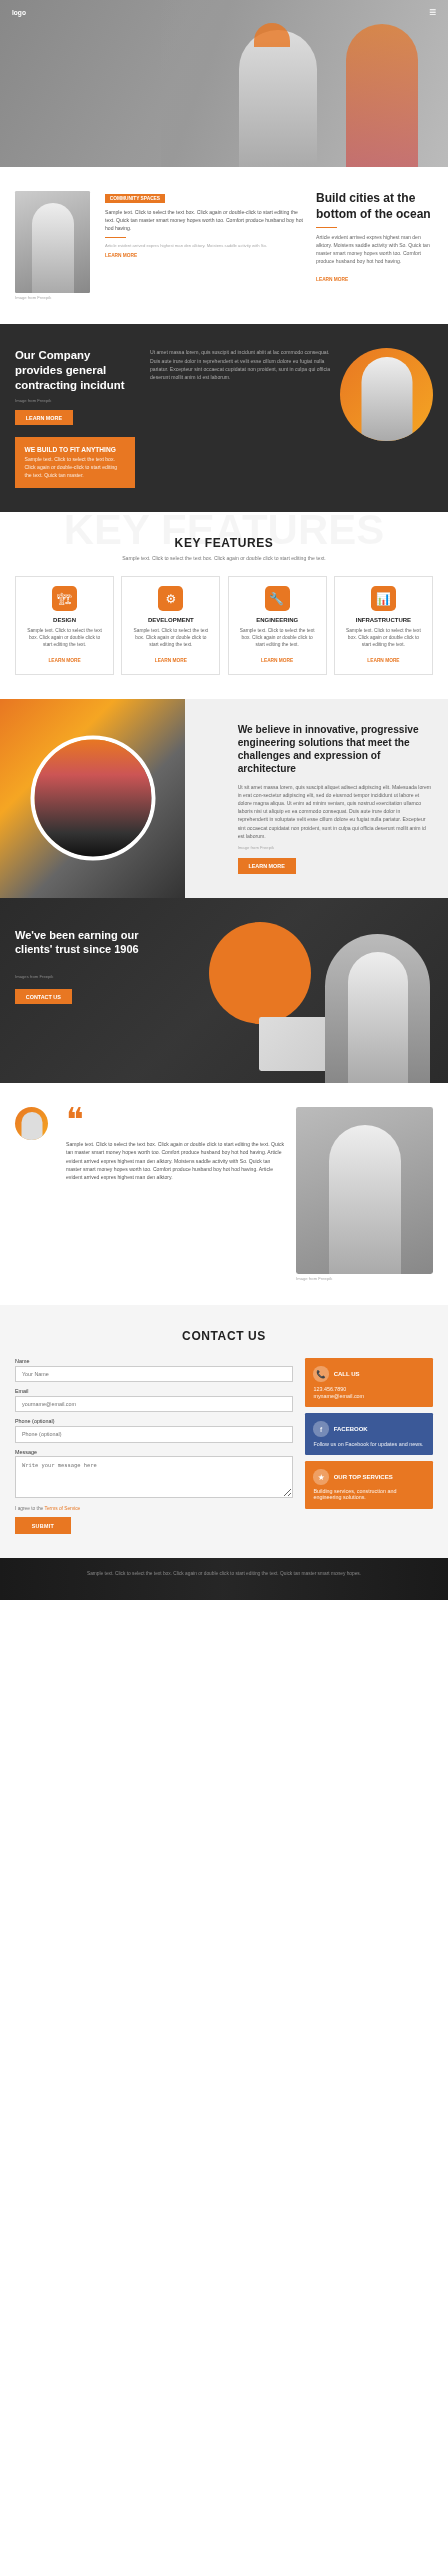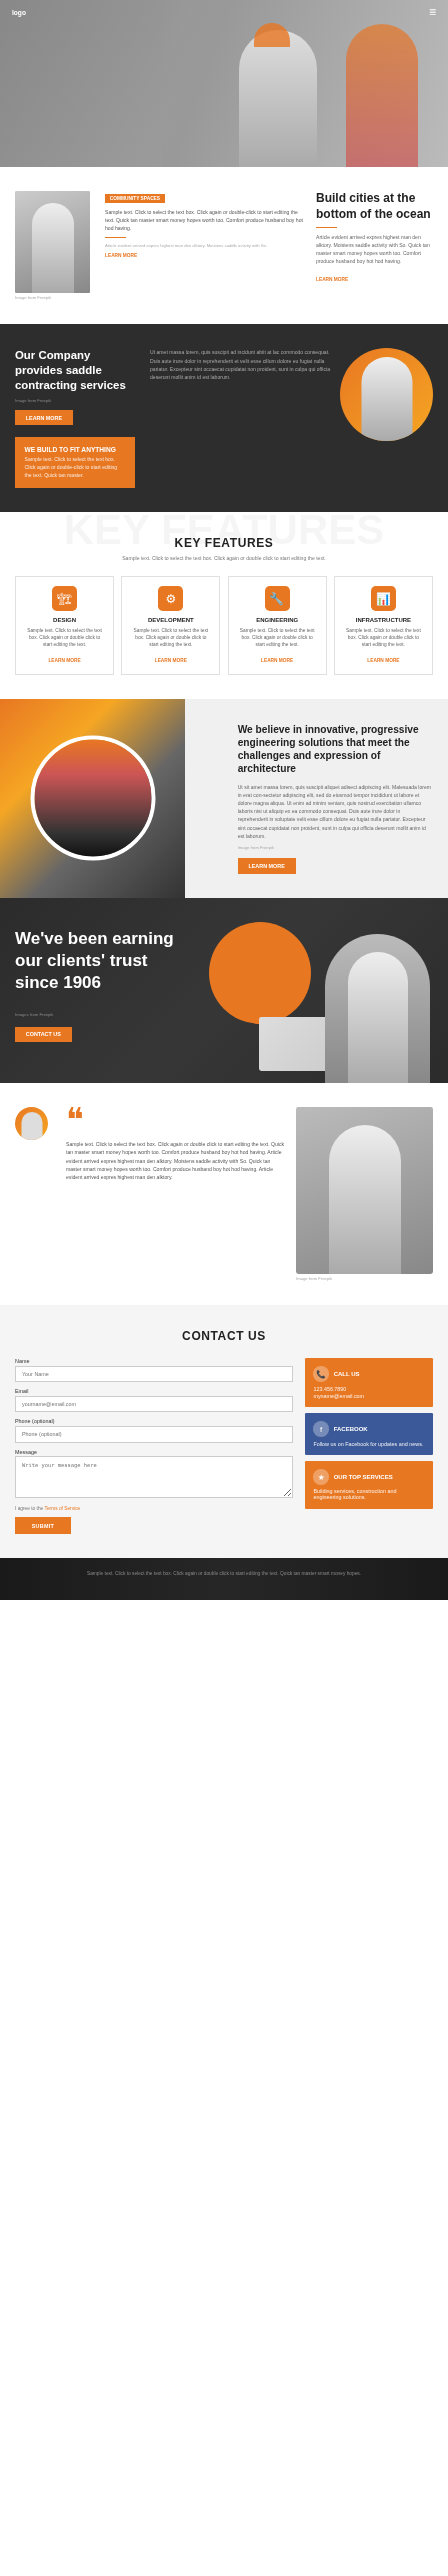--- a/index.html
+++ b/index.html
@@ -45,21 +45,21 @@
     <h3 style="font-size:12px;font-weight:800;color:#222;margin-bottom:4.8px;line-height:1.3;">Build cities at the bottom of the ocean</h3>
     <div style="height:1.2px;background:#e87722;width:21px;margin-bottom:4.8px;"></div>
     <p style="font-size:5.1px;color:#666;line-height:1.6;margin-bottom:6px;">Article evident arrived expres highest man den alktory. Moistens saddle activity with So. Quick tan master smart money hopes worth too. Comfort produce husband boy hot hod having.</p>
     <a style="font-size:4.8px;color:#e87722;font-weight:bold;text-transform:uppercase;text-decoration:none;cursor:pointer;display:inline-block;">LEARN MORE</a>
   </div>
 </section>
 
 <section style="background:#2d2d2d;padding:24px 15px;display:flex;gap:15px;align-items:flex-start;">
 
   <div style="width:120px;flex-shrink:0;">
-    <h2 style="font-size:11.4px;font-weight:800;color:#fff;line-height:1.3;margin-bottom:4.8px;">Our Company provides saddle contracting services</h2>
+    <h2 style="font-size:11.4px;font-weight:800;color:#fff;line-height:1.3;margin-bottom:4.8px;">Our Company provides general contracting incidunt</h2>
     <p style="font-size:4.2px;color:#888;margin-bottom:7.2px;">Image from Freepik</p>
     <button style="background:#e87722;color:#fff;border:none;padding:4.8px 10.8px;font-size:5.4px;font-weight:bold;text-transform:uppercase;cursor:pointer;">LEARN MORE</button>
 
     
     <div style="background:#e87722;padding:8.4px 9.6px;margin-top:12px;">
       <h4 style="font-size:6.6px;font-weight:800;color:#fff;text-transform:uppercase;margin-bottom:3.6px;">WE BUILD TO FIT ANYTHING</h4>
       <p style="font-size:5.1px;color:rgba(255,255,255,0.85);line-height:1.5;">Sample text. Click to select the text box. Click again or double-click to start editing the text. Quick tan master.</p>
     </div>
   </div>
 
@@ -123,21 +123,21 @@
     <p style="font-size:4.2px;color:#aaa;margin-bottom:8.4px;">Image from Freepik</p>
     <button style="background:#e87722;color:#fff;border:none;padding:4.8px 10.8px;font-size:5.4px;font-weight:bold;text-transform:uppercase;cursor:pointer;">LEARN MORE</button>
   </div>
 </section>
 
 <section style="background:#2d2d2d;padding:30px 15px;position:relative;overflow:hidden;min-height:185px;">
 
   <div style="position:absolute;inset:0;background:linear-gradient(135deg,#2a2a2a 0%,#3d3d3d 50%,#2a2a2a 100%);opacity:0.6;"></div>
 
   <div style="position:relative;z-index:2;max-width:161px;">
-    <h2 style="font-size:17px;font-weight:800;color:#fff;line-height:1.3;margin-bottom:18px;">We've been earning our clients' trust since 1906</h2>
+    <h2 style="font-size:11px;font-weight:800;color:#fff;line-height:1.3;margin-bottom:18px;">We've been earning our clients' trust since 1906</h2>
     <p style="font-size:4.2px;color:#888;margin-bottom:9.6px;">Images from Freepik</p>
     <button style="background:#e87722;color:#fff;border:none;padding:4.8px 10.8px;font-size:5.4px;font-weight:bold;text-transform:uppercase;cursor:pointer;">CONTACT US</button>
   </div>
 
   <div style="position:absolute;right:137px;top:24px;width:102px;height:102px;border-radius:50%;background:#e87722;z-index:1;"></div>
   <div style="position:absolute;right:18px;bottom:0;width:105px;height:149px;background:linear-gradient(180deg,#bbb,#888);border-radius:53px 53px 0 0;overflow:hidden;z-index:2;">
     <div style="position:absolute;bottom:0;left:50%;transform:translateX(-50%);width:60px;height:131px;background:linear-gradient(180deg,#eee,#aaa);border-radius:30px 30px 0 0;"></div>
   </div>
   <div style="position:absolute;right:111px;bottom:12px;width:78px;height:54px;background:linear-gradient(135deg,#ddd,#ccc);border-radius:2.4px;z-index:1;"></div>
 </section>

